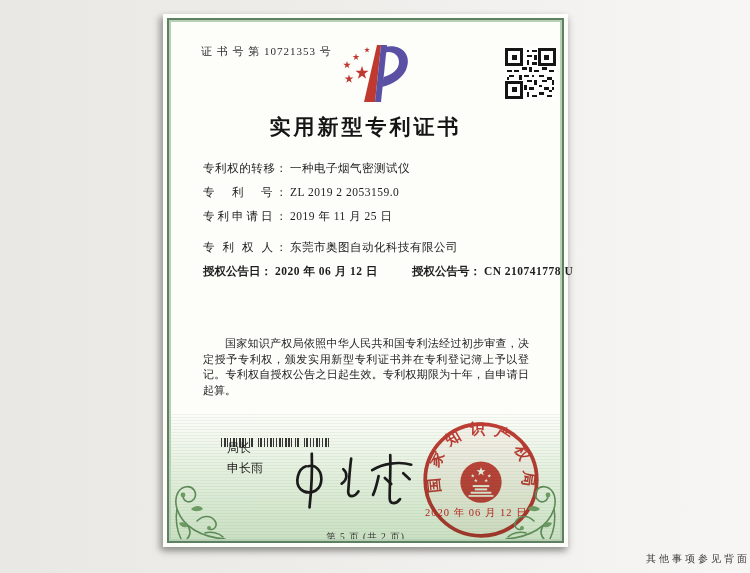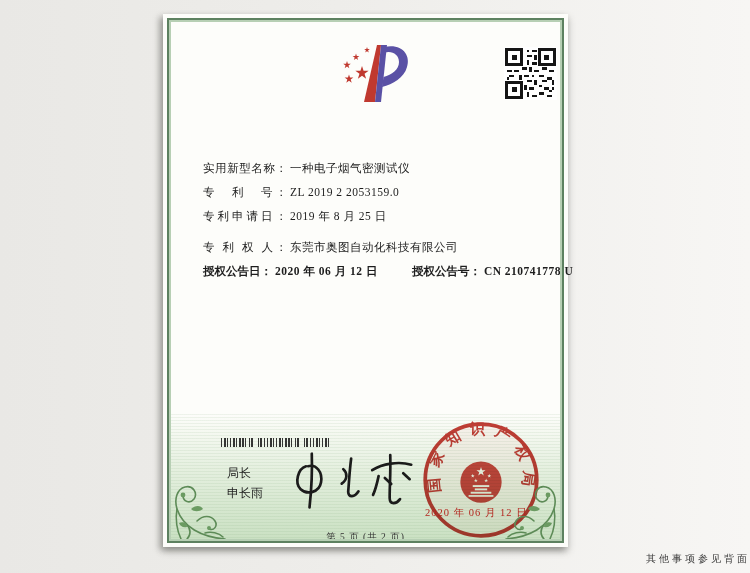--- a/index.html
+++ b/index.html
@@ -47,39 +47,40 @@
     font-size:11px;line-height:15.5px;color:#232323;text-align:justify;
   }
   .paras p{margin:0;text-indent:2em;}
   .barcode{
     position:absolute;left:58px;top:424px;width:110px;height:9px;z-index:1;opacity:.88;
     background:repeating-linear-gradient(90deg,
       #1c1c1c 0 1.2px,transparent 1.2px 2.6px,
       #1c1c1c 2.6px 4.6px,transparent 4.6px 6px,
       #1c1c1c 6px 6.8px,transparent 6.8px 9.2px);
   }
-  .director{position:absolute;left:64px;top:449px;z-index:1;font-size:12px;line-height:20px;color:#1d1d1d;}
+  .director{position:absolute;left:64px;top:424px;z-index:1;font-size:12px;line-height:20px;color:#1d1d1d;}
   .sig{position:absolute;left:118px;top:432px;width:150px;height:66px;z-index:2;transform:rotate(-2deg);}
   .seal{position:absolute;left:256px;top:404px;width:124px;height:124px;z-index:2;opacity:.92;mix-blend-mode:multiply;}
   .seal-date{
     position:absolute;left:262px;top:492px;z-index:2;font-size:10.5px;color:#b3271f;letter-spacing:1px;white-space:nowrap;
   }
   .page-num{position:absolute;left:0;top:517px;width:100%;text-align:center;font-size:9.5px;color:#333;letter-spacing:1px;z-index:1;}
   .back-note{position:absolute;left:0;top:552px;width:750px;text-align:right;font-size:10px;color:#3c3c3c;letter-spacing:3px;}
   .flourish{position:absolute;width:62px;height:74px;z-index:2;}
   .fl-left{left:4px;bottom:4px;}
   .fl-right{right:4px;bottom:4px;transform:scaleX(-1);}
 </style>
 </head>
 <body>
 
 <div class="page">
   <div class="green-band"></div>
   <div class="page-border"></div>
 
+  <div class="cert-no">证 书 号 第 10721353 号</div>
 
   <svg class="logo" viewBox="0 0 90 70">
     <defs>
       <polygon id="st" points="0,-1 0.2245,-0.309 0.951,-0.309 0.3633,0.118 0.5878,0.809 0,0.382 -0.5878,0.809 -0.3633,0.118 -0.951,-0.309 -0.2245,-0.309"></polygon>
     </defs>
     <g fill="#c0392f">
       <use href="#st" transform="translate(23,33) scale(7)"></use>
       <use href="#st" transform="translate(10,39) scale(4.6)"></use>
       <use href="#st" transform="translate(8,25) scale(4)"></use>
       <use href="#st" transform="translate(17,17) scale(3.6)"></use>
@@ -103,40 +104,42 @@
         <rect x="6" y="32" width="4" height="4"></rect>
       <path d="M18 2h2v2h-2zM22 2h4v2h-4zM18 6h4v2h-4zM24 6h2v4h-2zM18 10h2v4h-2zM22 12h4v2h-4z
                M2 18h4v2H2zM8 18h4v2H8zM14 16h4v2h-4zM20 16h2v4h-2zM24 18h4v2h-4zM30 16h4v2h-4zM36 18h4v2h-4z
                M4 22h4v2H4zM12 22h2v4h-2zM16 22h4v2h-4zM22 22h2v2h-2zM28 22h4v2h-4zM34 24h4v2h-4z
                M2 24h2v2H2zM18 26h4v2h-4zM24 26h2v4h-2zM30 26h4v2h-4zM38 26h2v4h-2z
                M16 30h2v4h-2zM20 32h4v2h-4zM28 30h2v2h-2zM32 32h4v2h-4zM38 32h2v2h-2z
                M18 36h2v4h-2zM22 38h4v2h-4zM28 36h4v2h-4zM34 38h4v2h-4zM36 34h2v2h-2z"></path>
     </g>
   </svg>
 
+  <div class="title">实用新型专利证书</div>
 
   <div class="fields">
     <div class="frow">
-      <span class="flabel">实用新型名称：</span><span class="fvalue">一种电子烟气密测试仪</span>
+      <span class="flabel">专利权的转移：</span><span class="fvalue">一种电子烟气密测试仪</span>
     </div>
     <div class="frow">
       <span class="flabel">专　利　号：</span><span class="fvalue">ZL 2019 2 2053159.0</span>
     </div>
     <div class="frow">
-      <span class="flabel">专利申请日：</span><span class="fvalue">2019 年 8 月 25 日</span>
+      <span class="flabel">专利申请日：</span><span class="fvalue">2019 年 11 月 25 日</span>
     </div>
     <div class="frow gap">
       <span class="flabel">专 利 权 人：</span><span class="fvalue">东莞市奥图自动化科技有限公司</span>
     </div>
     <div class="grant-row">
       <span>授权公告日：</span><span class="fvalue">2020 年 06 月 12 日</span><span class="g2">授权公告号：</span><span class="fvalue">CN 210741778 U</span>
     </div>
   </div>
 
   <div class="paras">
+    <p>国家知识产权局依照中华人民共和国专利法经过初步审查，决定授予专利权，颁发实用新型专利证书并在专利登记簿上予以登记。专利权自授权公告之日起生效。专利权期限为十年，自申请日起算。</p>
   </div>
 
   <div class="barcode"></div>
 
   <div class="director">
     <div>局长</div>
     <div>申长雨</div>
   </div>
 
   <svg class="sig" viewBox="0 0 140 64">

